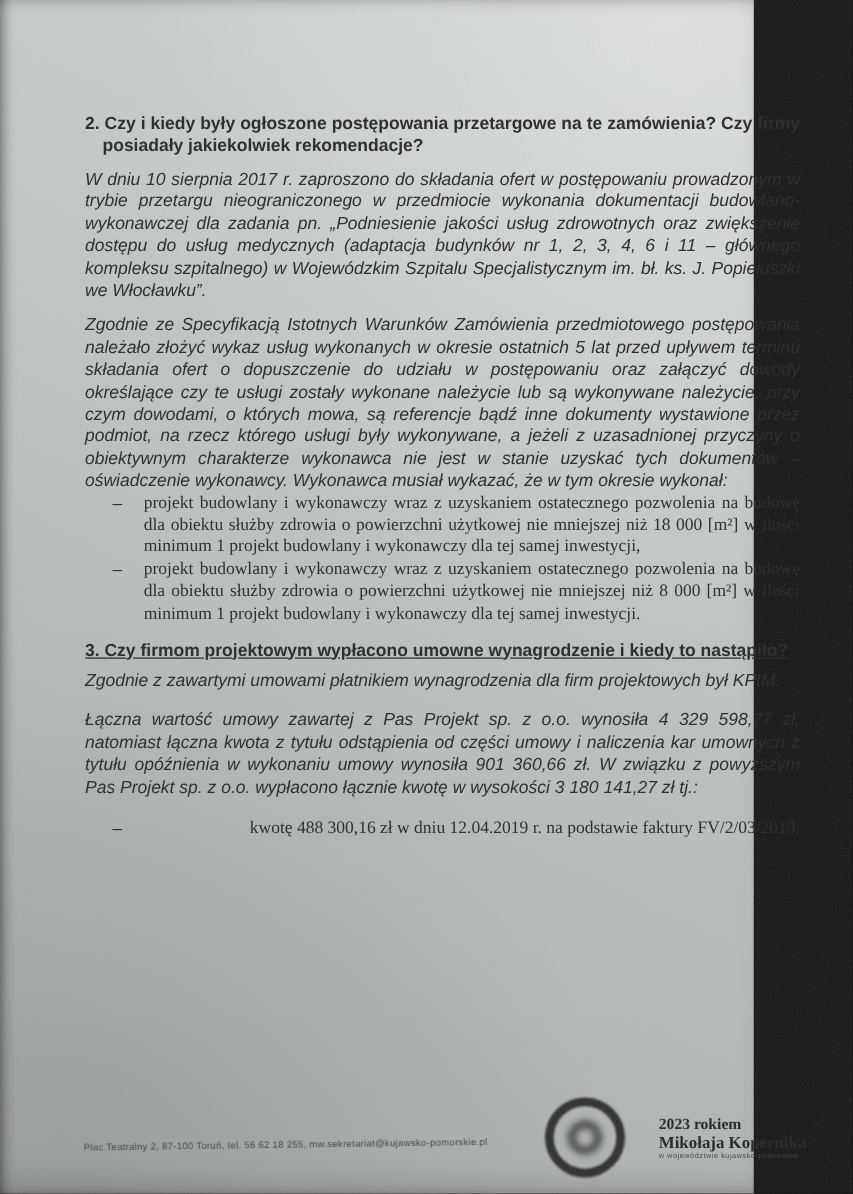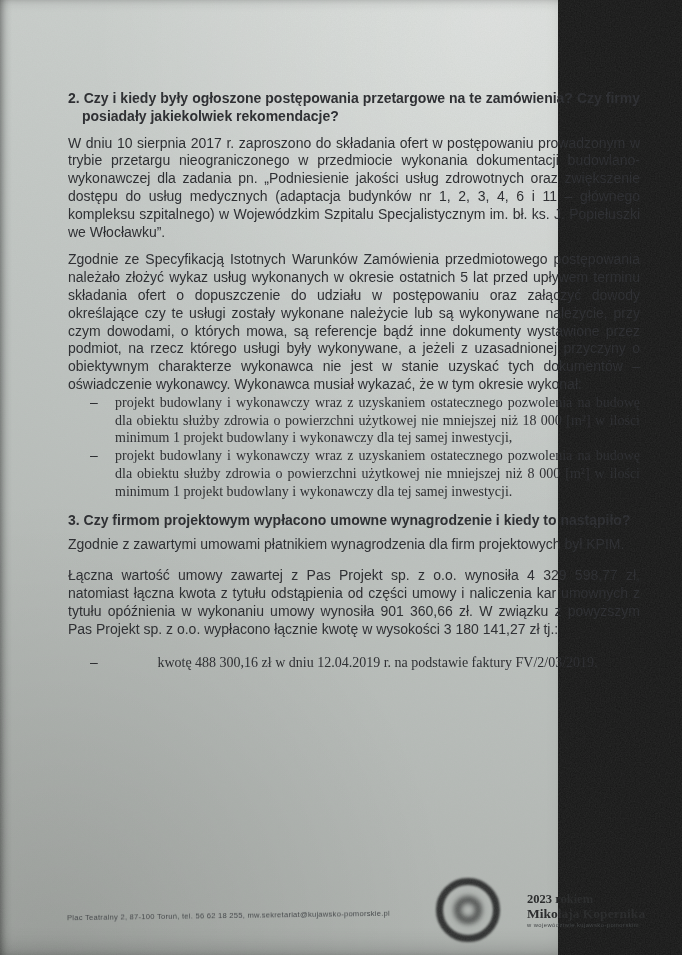--- a/index.html
+++ b/index.html
@@ -1,42 +1,42 @@
 <!DOCTYPE html>
 <html lang="pl"><head>
 <meta charset="utf-8">
 <style>
   html,body{margin:0;padding:0;}
   body{width:682px;height:955px;overflow:hidden;background:#161616;}
-  .stage{position:relative;width:558px;height:955px;font-family:"Liberation Sans",sans-serif;}
+  .stage{position:relative;width:603px;height:955px;font-family:"Liberation Sans",sans-serif;}
   .paper{
     position:absolute;inset:0;
     background:
       radial-gradient(130% 95% at 88% 2%, rgba(255,255,255,0.30), rgba(255,255,255,0) 55%),
       radial-gradient(120% 80% at 10% 100%, rgba(0,0,0,0.10), rgba(0,0,0,0) 60%),
       linear-gradient(205deg, #d2d6d3 0%, #bfc4c1 45%, #a9ada9 100%);
     box-shadow: inset 7px 0 10px -6px rgba(0,0,0,0.55),
                 inset 0 10px 14px -12px rgba(0,0,0,0.25),
                 inset 0 -16px 26px -16px rgba(0,0,0,0.30);
   }
   .content{
     position:absolute;left:68px;top:90px;width:572px;
     color:#26272b;font-size:14px;line-height:17.8px;
     text-align:justify;filter:blur(0.3px);
   }
   .q{font-size:14px;font-weight:bold;margin:0 0 9px;text-align:justify;padding-left:14px;text-indent:-14px;}
-  .q3{margin:0 0 7px;}
-  .para{margin:0 0 10px;}
+  .q3{margin:0 0 7px;text-decoration:underline;}
+  .para{margin:0 0 10px;font-style:italic;}
   .mb13{margin-bottom:13px;}
   .bullets{margin:0 0 11px;}
   .bullet{display:flex;}
   .dash{flex:0 0 25px;margin-left:22px;}
   .btext{flex:1;margin:0;text-align:justify;font-family:Liberation Serif, serif;}
   .pay{margin-top:16px;}
-  .pay .btext{text-align:center;}
+  .pay .btext{text-align:right;}
   .foot{position:absolute;left:0;top:878px;width:682px;height:77px;}
   .addr{
     position:absolute;left:67px;top:33px;
     font-size:7.6px;letter-spacing:0.25px;color:#3f4245;
     transform:rotate(-0.8deg);filter:blur(0.35px);white-space:nowrap;
   }
   .stamp{position:absolute;left:436px;top:0;display:flex;align-items:center;gap:27px;}
   .ring{
     width:64px;height:64px;border-radius:50%;
     border:7px solid #2d2e2e;box-sizing:border-box;

